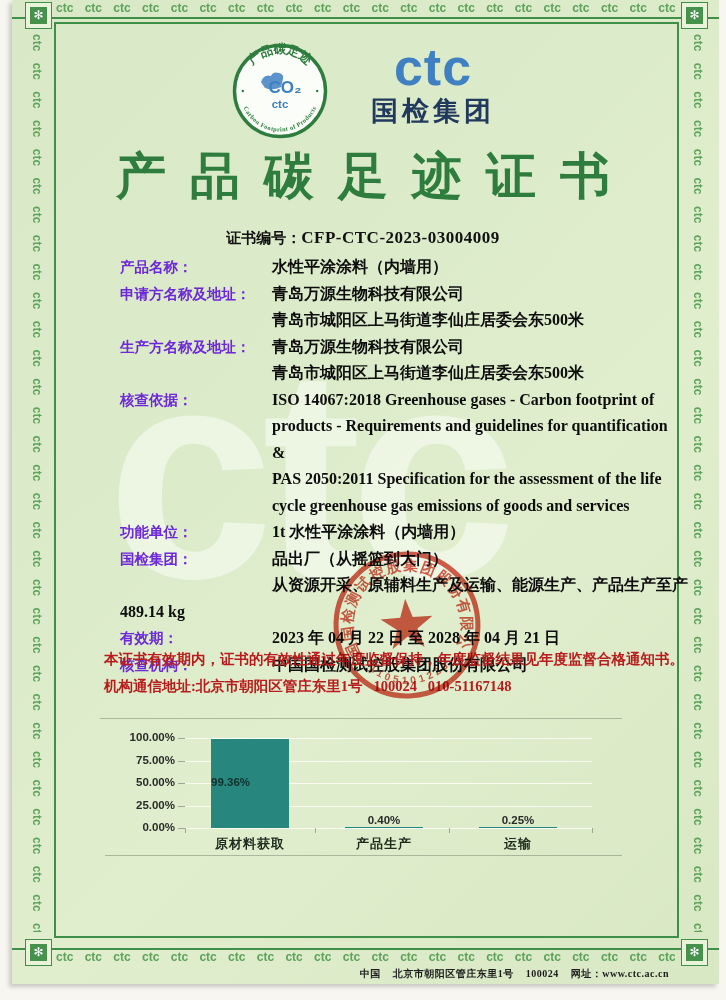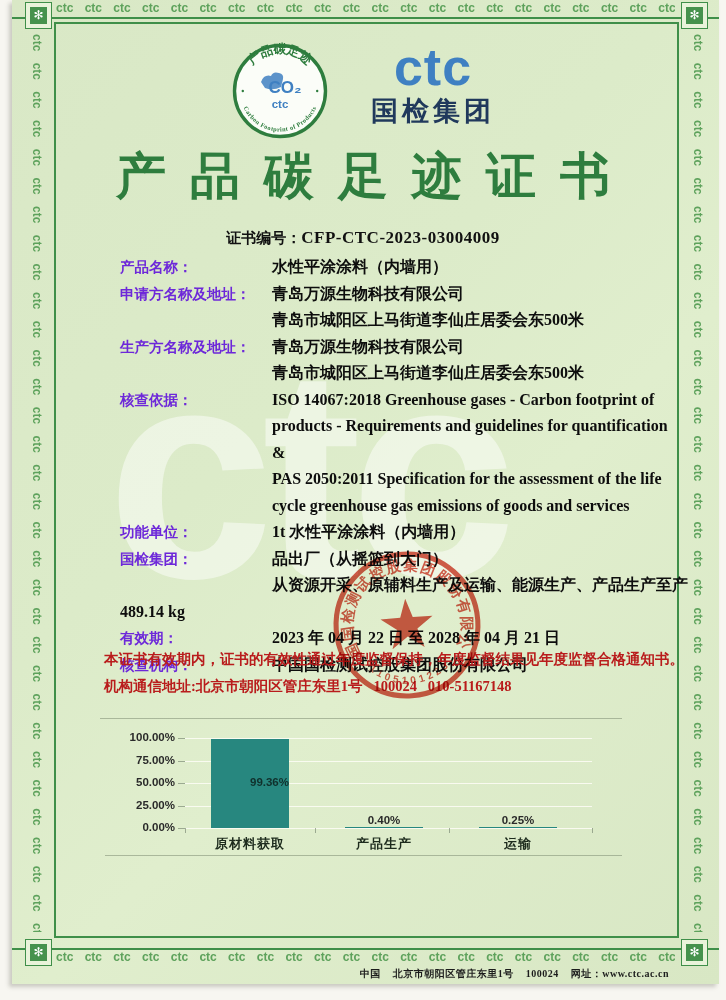--- a/index.html
+++ b/index.html
@@ -61,21 +61,21 @@
   #notes div{font:bold 14.5px/27px "Liberation Serif",serif;color:#b91c1c;white-space:pre;}
 
   
   #chart{position:absolute;left:95px;top:712px;width:535px;height:152px;z-index:2;}
   .chart-topline{position:absolute;left:5px;right:8px;top:6px;height:1px;background:rgba(125,140,115,.55);}
   .chart-bottomline{position:absolute;left:10px;right:8px;top:143px;height:1px;background:rgba(125,140,115,.55);}
   .gridline{position:absolute;height:1px;background:rgba(252,252,244,.9);}
   .ytick{position:absolute;width:80px;text-align:right;font:bold 11.5px "Liberation Sans",sans-serif;color:#2a2a2a;}
   .tickmark{position:absolute;height:1px;background:rgba(110,125,105,.6);}
   .bar{position:absolute;background:#27877f;}
-  .bar-label-in{position:absolute;text-align:right;font:bold 11.5px "Liberation Sans",sans-serif;color:#10302c;}
+  .bar-label-in{position:absolute;text-align:left;font:bold 11.5px "Liberation Sans",sans-serif;color:#10302c;}
   .bar-label-above{position:absolute;text-align:center;font:bold 11.5px "Liberation Sans",sans-serif;color:#2a2a2a;}
   .cat-label{position:absolute;text-align:center;font:bold 13px "Liberation Sans",sans-serif;color:#1d2b1d;letter-spacing:1px;}
 
   
   #seal{position:absolute;left:331px;top:549px;z-index:3;opacity:.82;mix-blend-mode:multiply;
         transform:rotate(-4deg);}
 </style>
 </head>
 <body>
 

